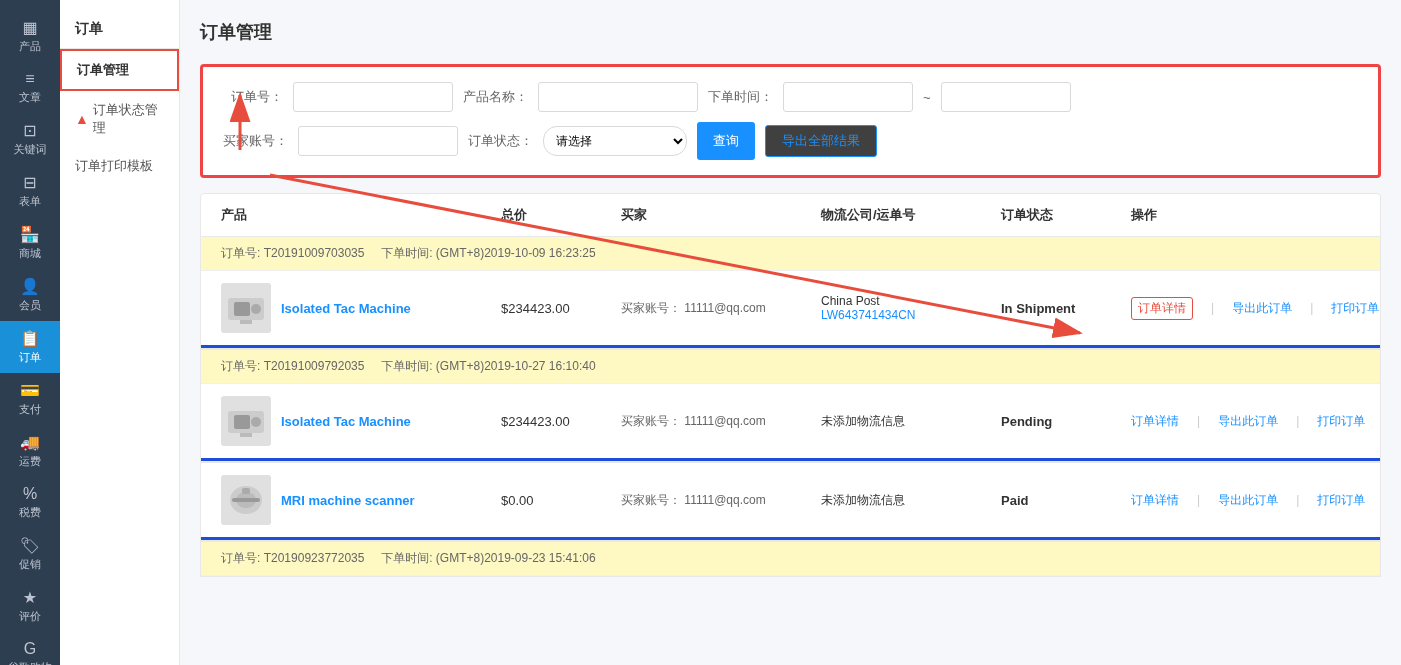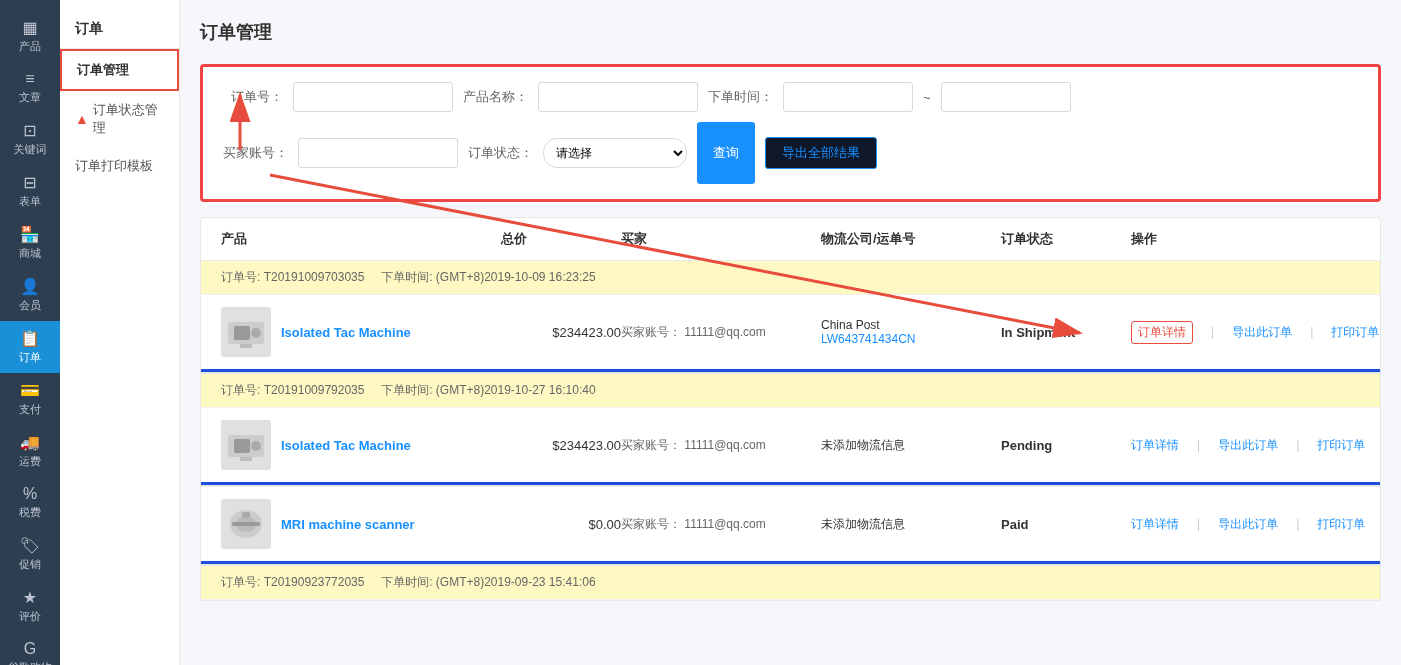--- a/index.html
+++ b/index.html
@@ -119,26 +119,26 @@
       width: 144px;
       outline: none;
       background: #fff;
     }
     .filter-tilde { color: #666; }
     .btn-query {
       background: #1890ff;
       color: #fff;
       border: none;
       border-radius: 3px;
-      padding: 22px 16px;
+      padding: 10px 16px;
       cursor: pointer;
       font-size: 13px;
     }
     .btn-export-all {
-      background: #0f172a;
+      background: #404040;
       color: #1890ff;
       border: 1px solid #1890ff;
       border-radius: 3px;
       padding: 6px 16px;
       cursor: pointer;
       font-size: 13px;
     }
 
     
     .table-header {
@@ -191,21 +191,21 @@
       justify-content: center;
       overflow: hidden;
       flex-shrink: 0;
     }
     .product-img svg { width: 40px; height: 40px; }
     .product-name {
       color: #1890ff;
       font-weight: bold;
       cursor: pointer;
     }
-    .price-cell { color: #333; text-align: right; }
+    .price-cell { color: #333; }
     .buyer-cell { color: #666; font-size: 12px; }
     .logistics-cell { font-size: 12px; }
     .logistics-carrier { color: #333; }
     .logistics-tracking { color: #1890ff; }
     .status-cell { color: #333; font-weight: bold; }
     .action-cell {
       display: flex;
       gap: 18px;
       align-items: center;
       font-size: 12px;

